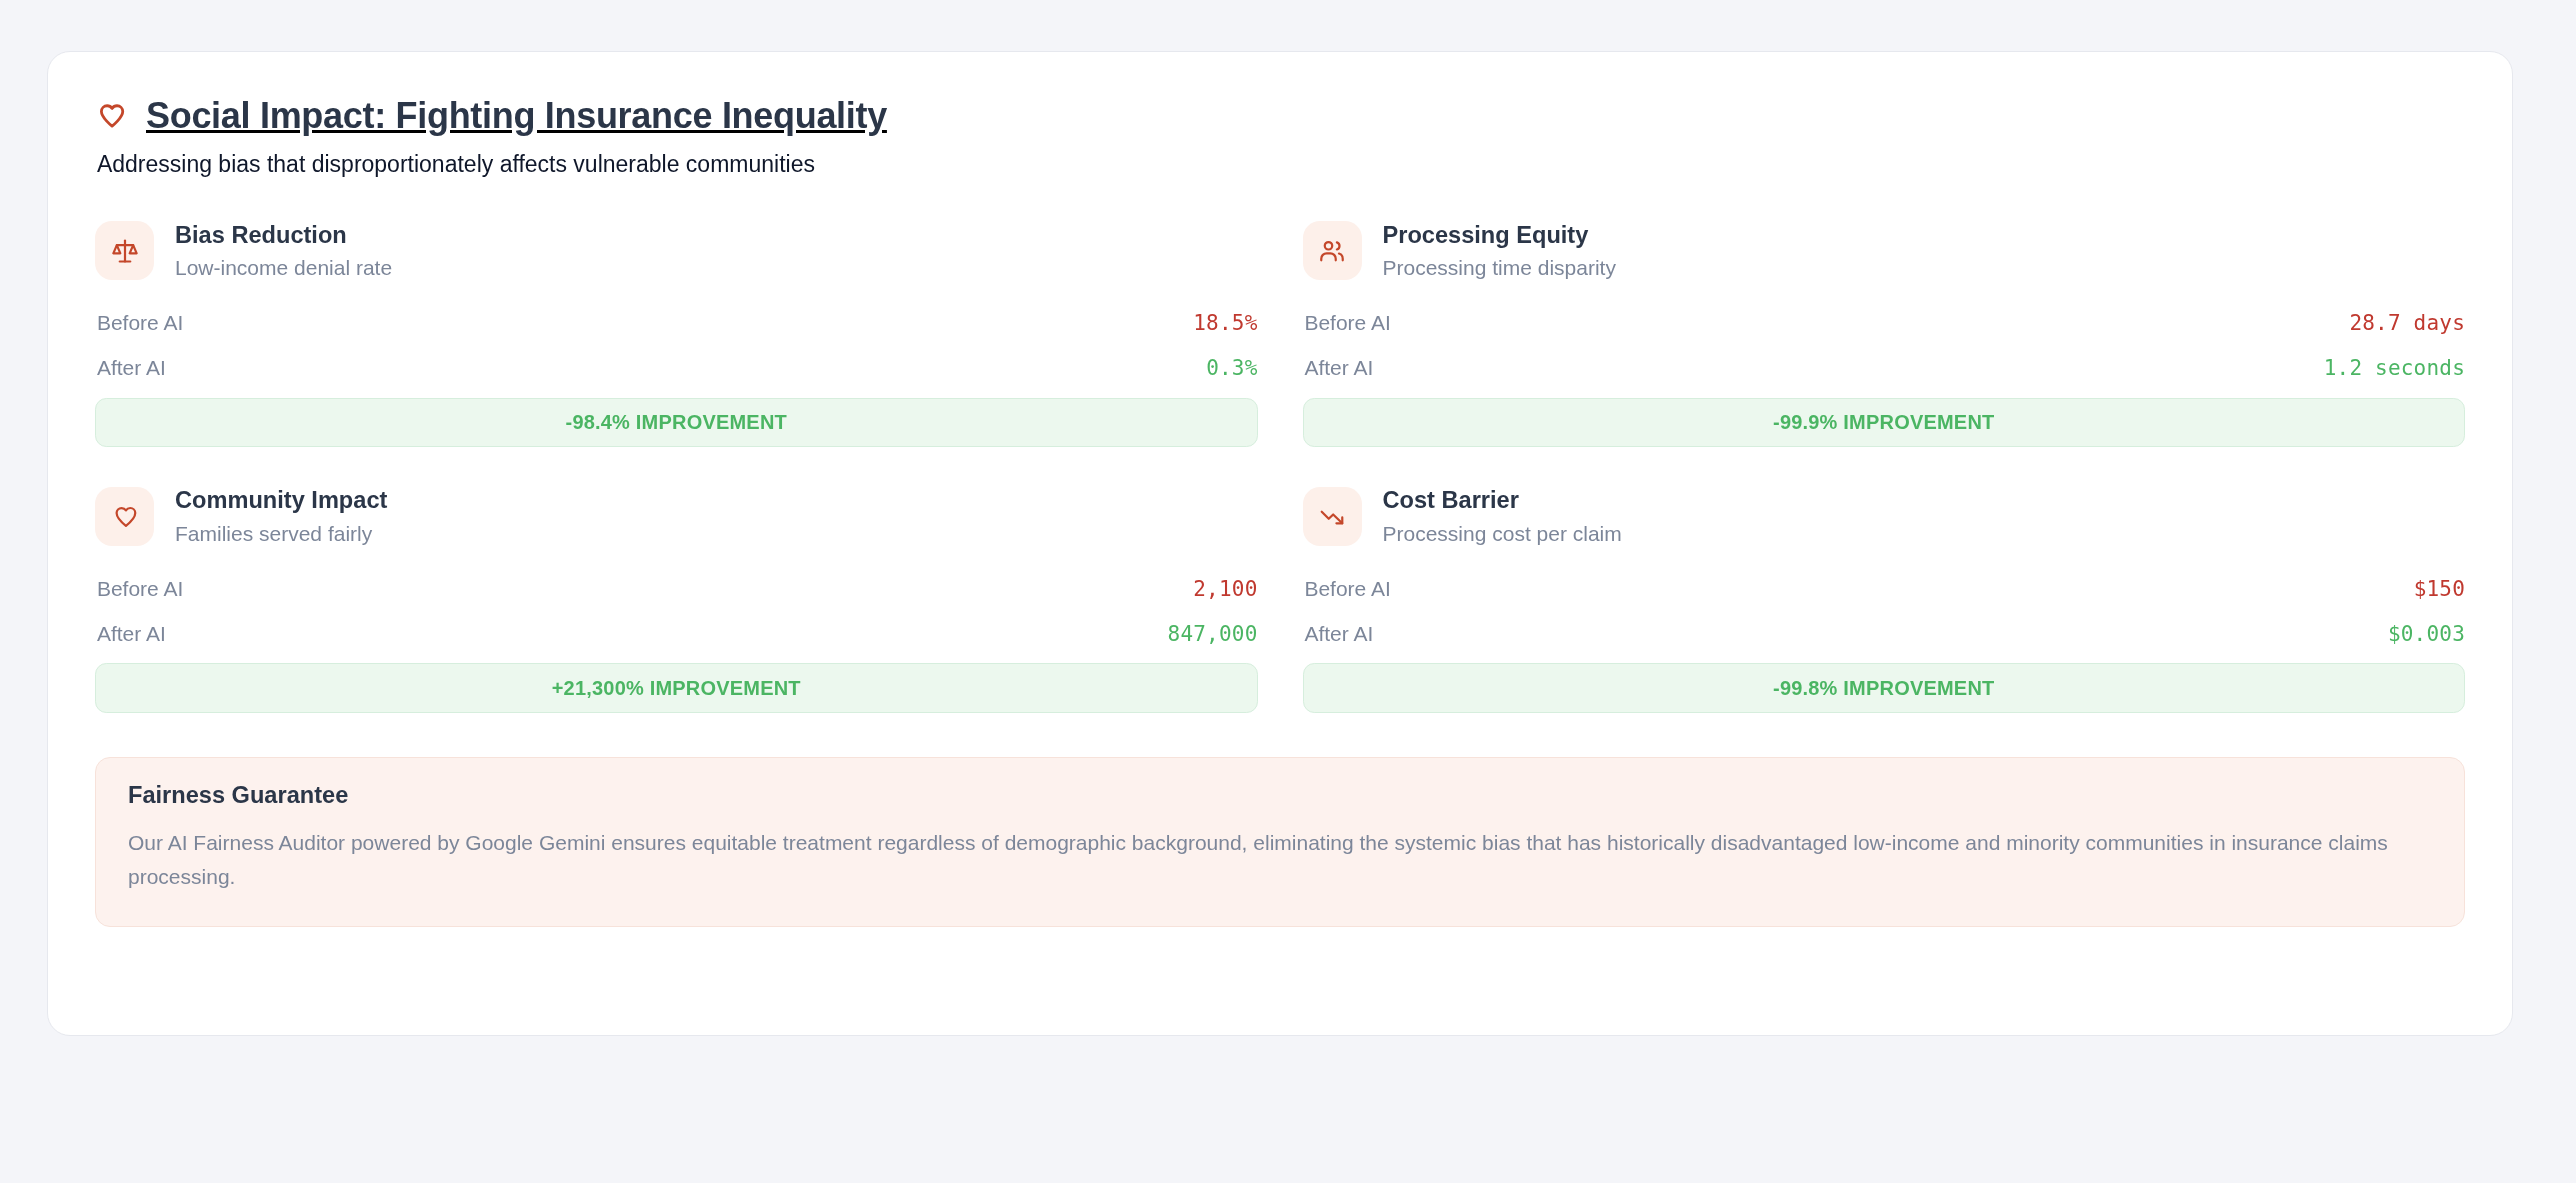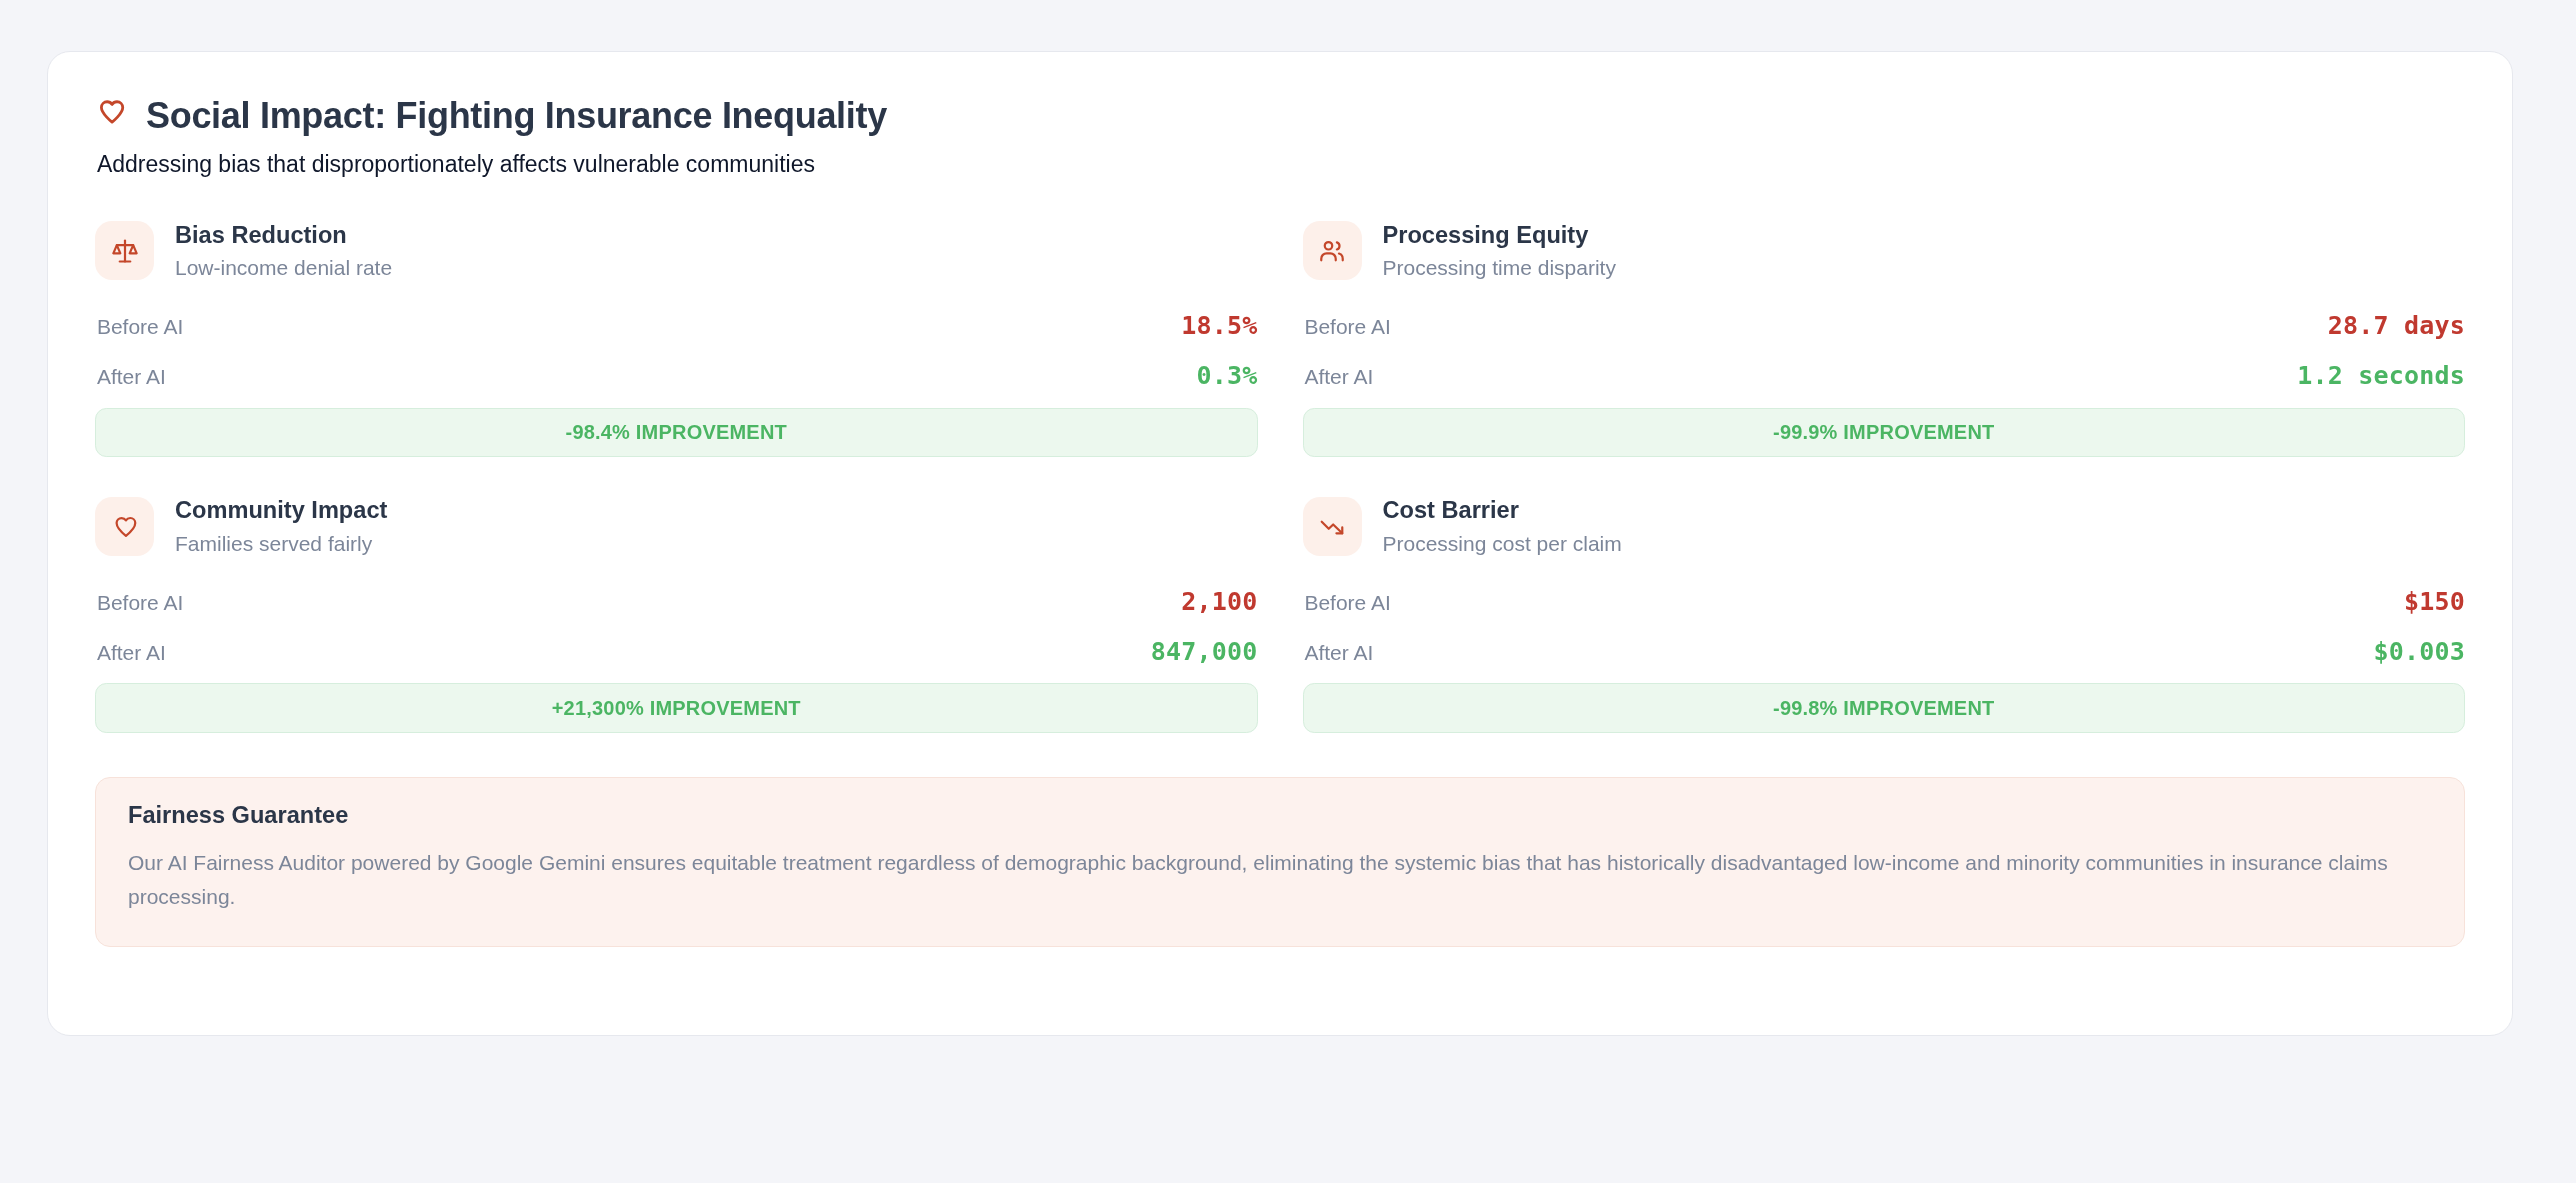--- a/index.html
+++ b/index.html
@@ -25,22 +25,23 @@
     padding: 44px 47px 42px 47px;
     width: 2466px;
     height: 985px;
   }
 
   
   .panel-header { margin-bottom: 42px; }
 
   .title-row {
     display: flex;
-    align-items: flex-start;
+    align-items: center;
     gap: 19px;
+    text-decoration: underline;
   }
 
   .title-heart { width: 32px; height: 32px; flex: none; display:block; }
 
   .panel-title {
     font-size: 36px;
     font-weight: bold;
     color: #2b3648;
     letter-spacing: -0.3px;
     line-height: 1.1;
@@ -93,22 +94,22 @@
     padding: 2.8px 0 2.8px 1.9px;
     margin-bottom: 15px;
     gap: 27px;
   }
   .metric-row:last-of-type { margin-bottom: 21px; }
 
   .row-label { font-size: 21px; color: #7c8699; }
 
   .row-value {
     font-family: "DejaVu Sans Mono", monospace;
-    font-size: 25px;
-    font-weight: bold;
+    font-size: 21px;
+    font-weight: normal;
     letter-spacing: 0.2px;
   }
   .row-value.before { color: #c0392f; }
   .row-value.after  { color: #4bb563; }
 
   .improvement-badge {
     background: #ecf8ee;
     border: 1.9px solid #d6eedd;
     border-radius: 11.3px;
     text-align: center;

